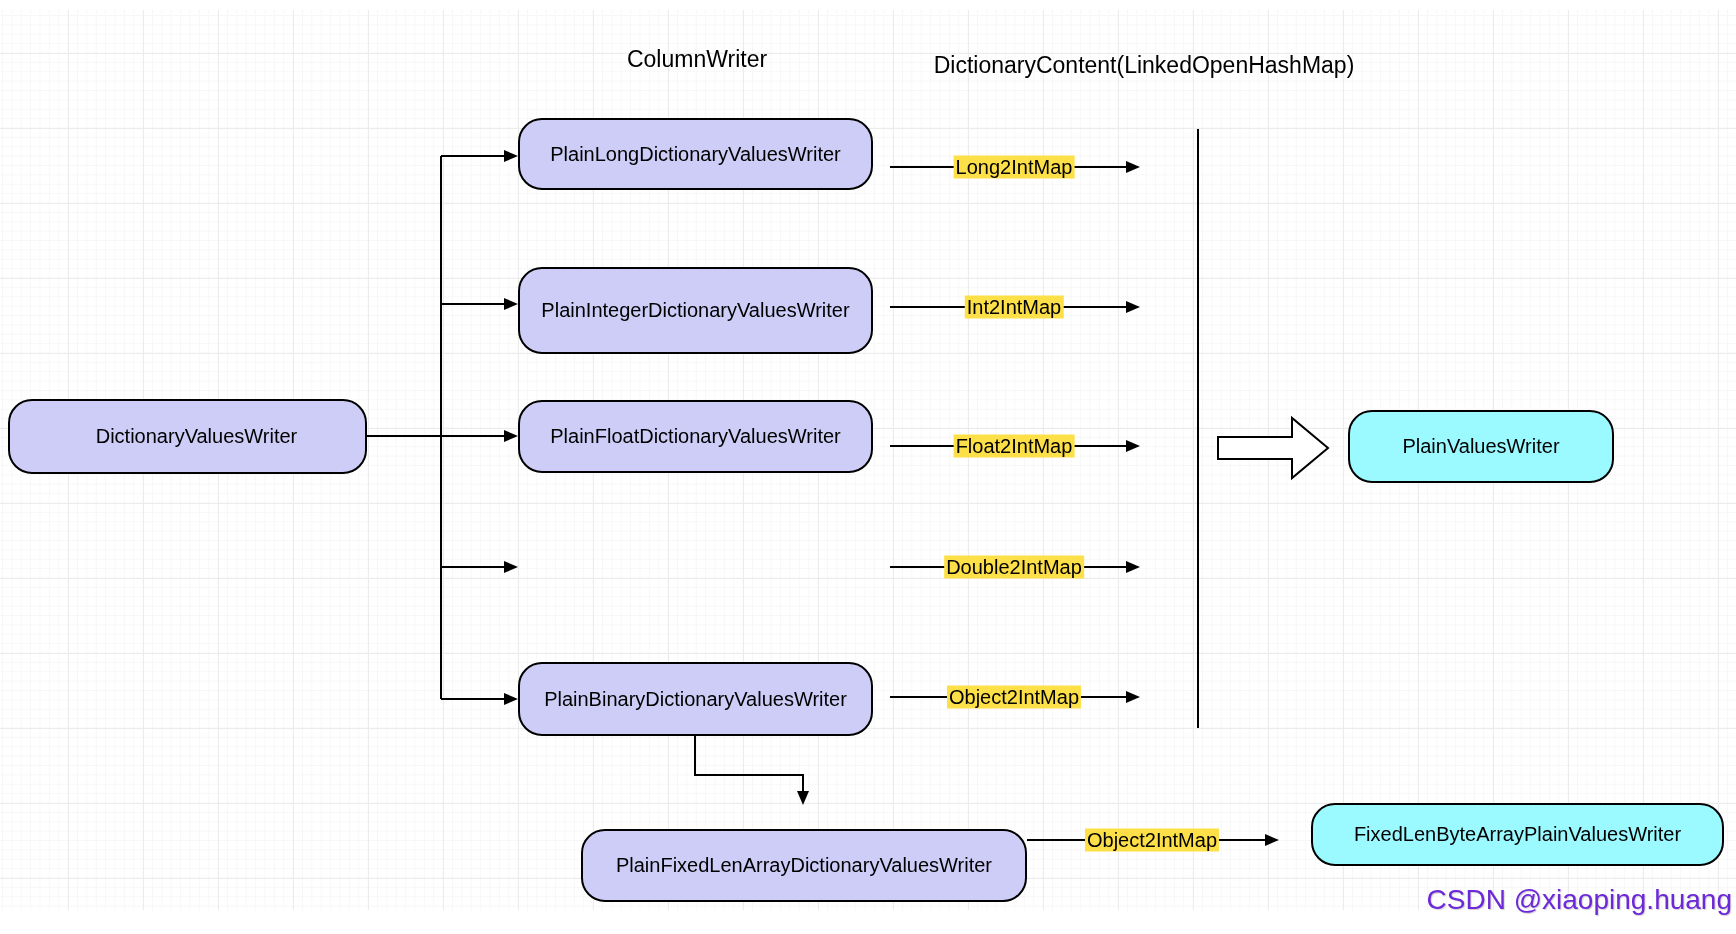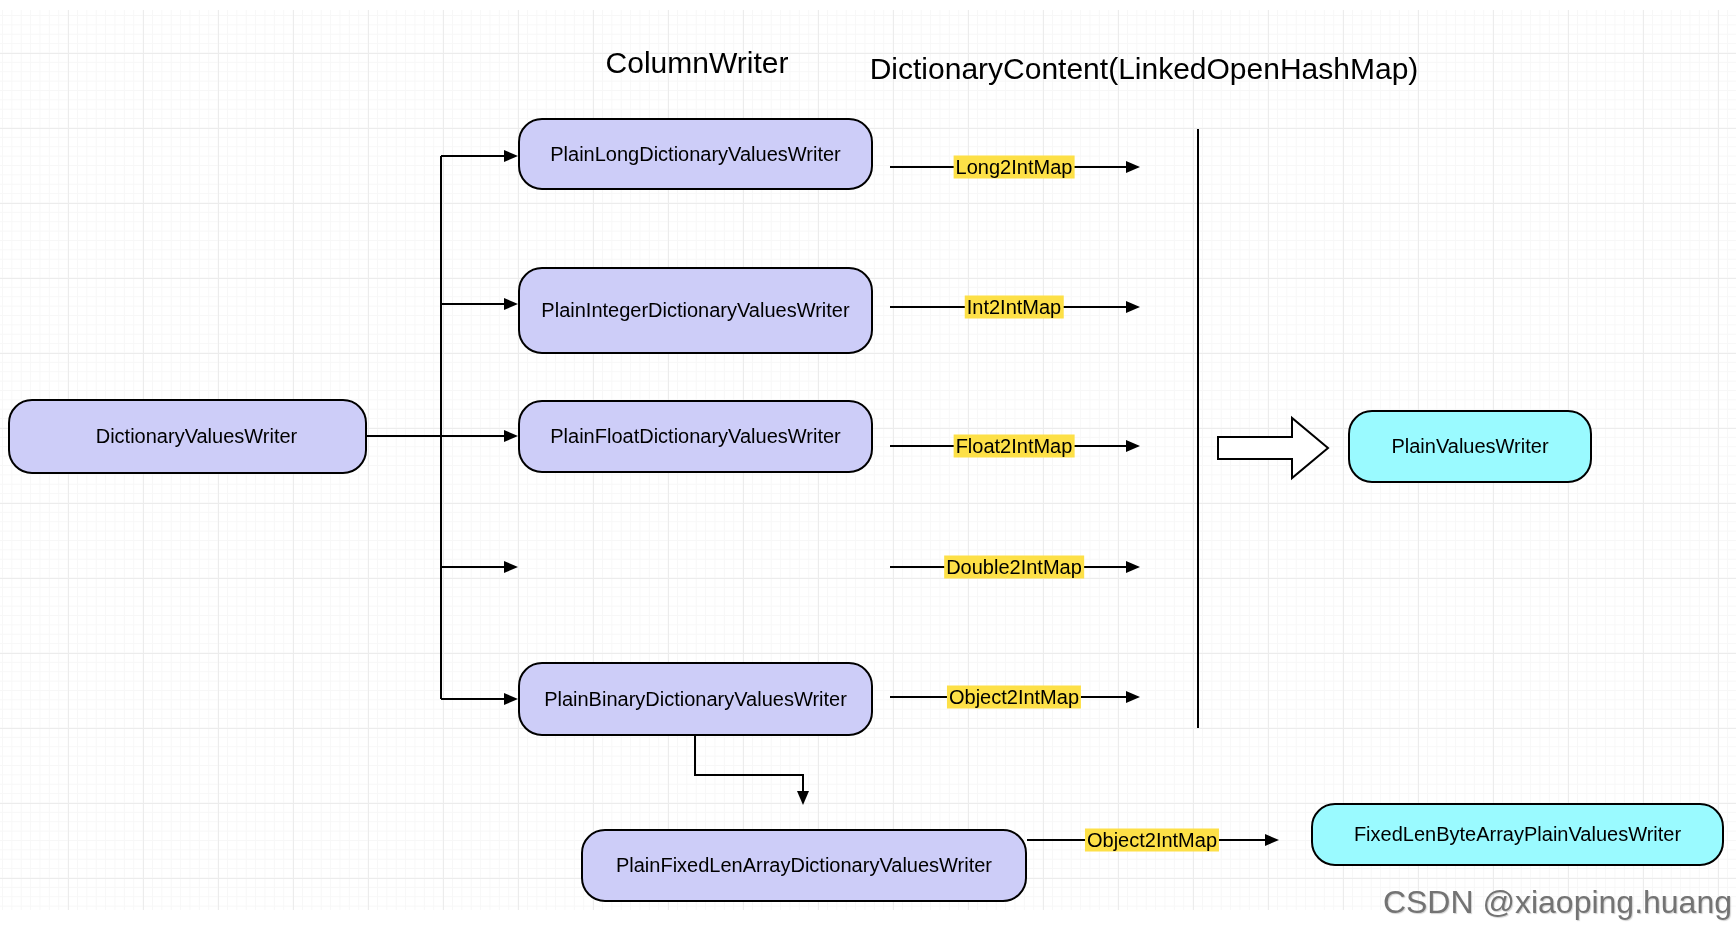--- a/index.html
+++ b/index.html
@@ -29,37 +29,37 @@
     border-radius:24px;
     font-size:20px;
     white-space:nowrap;
     box-sizing:border-box;
     text-align:center;
   }
   .purple{background:#cdcdf8;}
   .cyan{background:#9afaff;}
   .hdr{
     position:absolute;
-    font-size:30px;
+    font-size:23px;
     white-space:nowrap;
     transform:translateX(-50%);
   }
   .edge-label{
     position:absolute;
     font-size:20px;
     background:#fde047;
     padding:0 2px;
     white-space:nowrap;
     transform:translate(-50%,-50%);
   }
   #watermark{
     position:absolute;
     right:4px;top:884px;
-    font-size:32px;
-    color:#737373;
+    font-size:28px;
+    color:#6d28d9;
     text-shadow:1px 1px 1px rgba(120,120,120,0.35);
     white-space:nowrap;
   }
 </style>
 </head>
 <body>
 
 <div id="canvas">
   <div id="grid"></div>
 
@@ -110,21 +110,21 @@
 
   <div class="node purple" style="left:8px;top:399px;width:359px;height:75px;padding-left:18px;">DictionaryValuesWriter</div>
 
   <div class="node purple" style="left:518px;top:118px;width:355px;height:72px;">PlainLongDictionaryValuesWriter</div>
   <div class="node purple" style="left:518px;top:267px;width:355px;height:87px;">PlainIntegerDictionaryValuesWriter</div>
   <div class="node purple" style="left:518px;top:400px;width:355px;height:73px;">PlainFloatDictionaryValuesWriter</div>
   <div class="node purple" style="left:518px;top:662px;width:355px;height:74px;">PlainBinaryDictionaryValuesWriter</div>
 
   <div class="node purple" style="left:581px;top:829px;width:446px;height:73px;">PlainFixedLenArrayDictionaryValuesWriter</div>
 
-  <div class="node cyan" style="left:1348px;top:410px;width:244px;height:73px;">PlainValuesWriter</div>
+  <div class="node cyan" style="left:1348px;top:410px;width:266px;height:73px;">PlainValuesWriter</div>
   <div class="node cyan" style="left:1311px;top:803px;width:413px;height:63px;">FixedLenByteArrayPlainValuesWriter</div>
 
   <div class="edge-label" style="left:1014px;top:167px;">Long2IntMap</div>
   <div class="edge-label" style="left:1014px;top:307px;">Int2IntMap</div>
   <div class="edge-label" style="left:1014px;top:446px;">Float2IntMap</div>
   <div class="edge-label" style="left:1014px;top:567px;">Double2IntMap</div>
   <div class="edge-label" style="left:1014px;top:697px;">Object2IntMap</div>
   <div class="edge-label" style="left:1152px;top:840px;">Object2IntMap</div>
 
   <div id="watermark">CSDN @xiaoping.huang</div>

